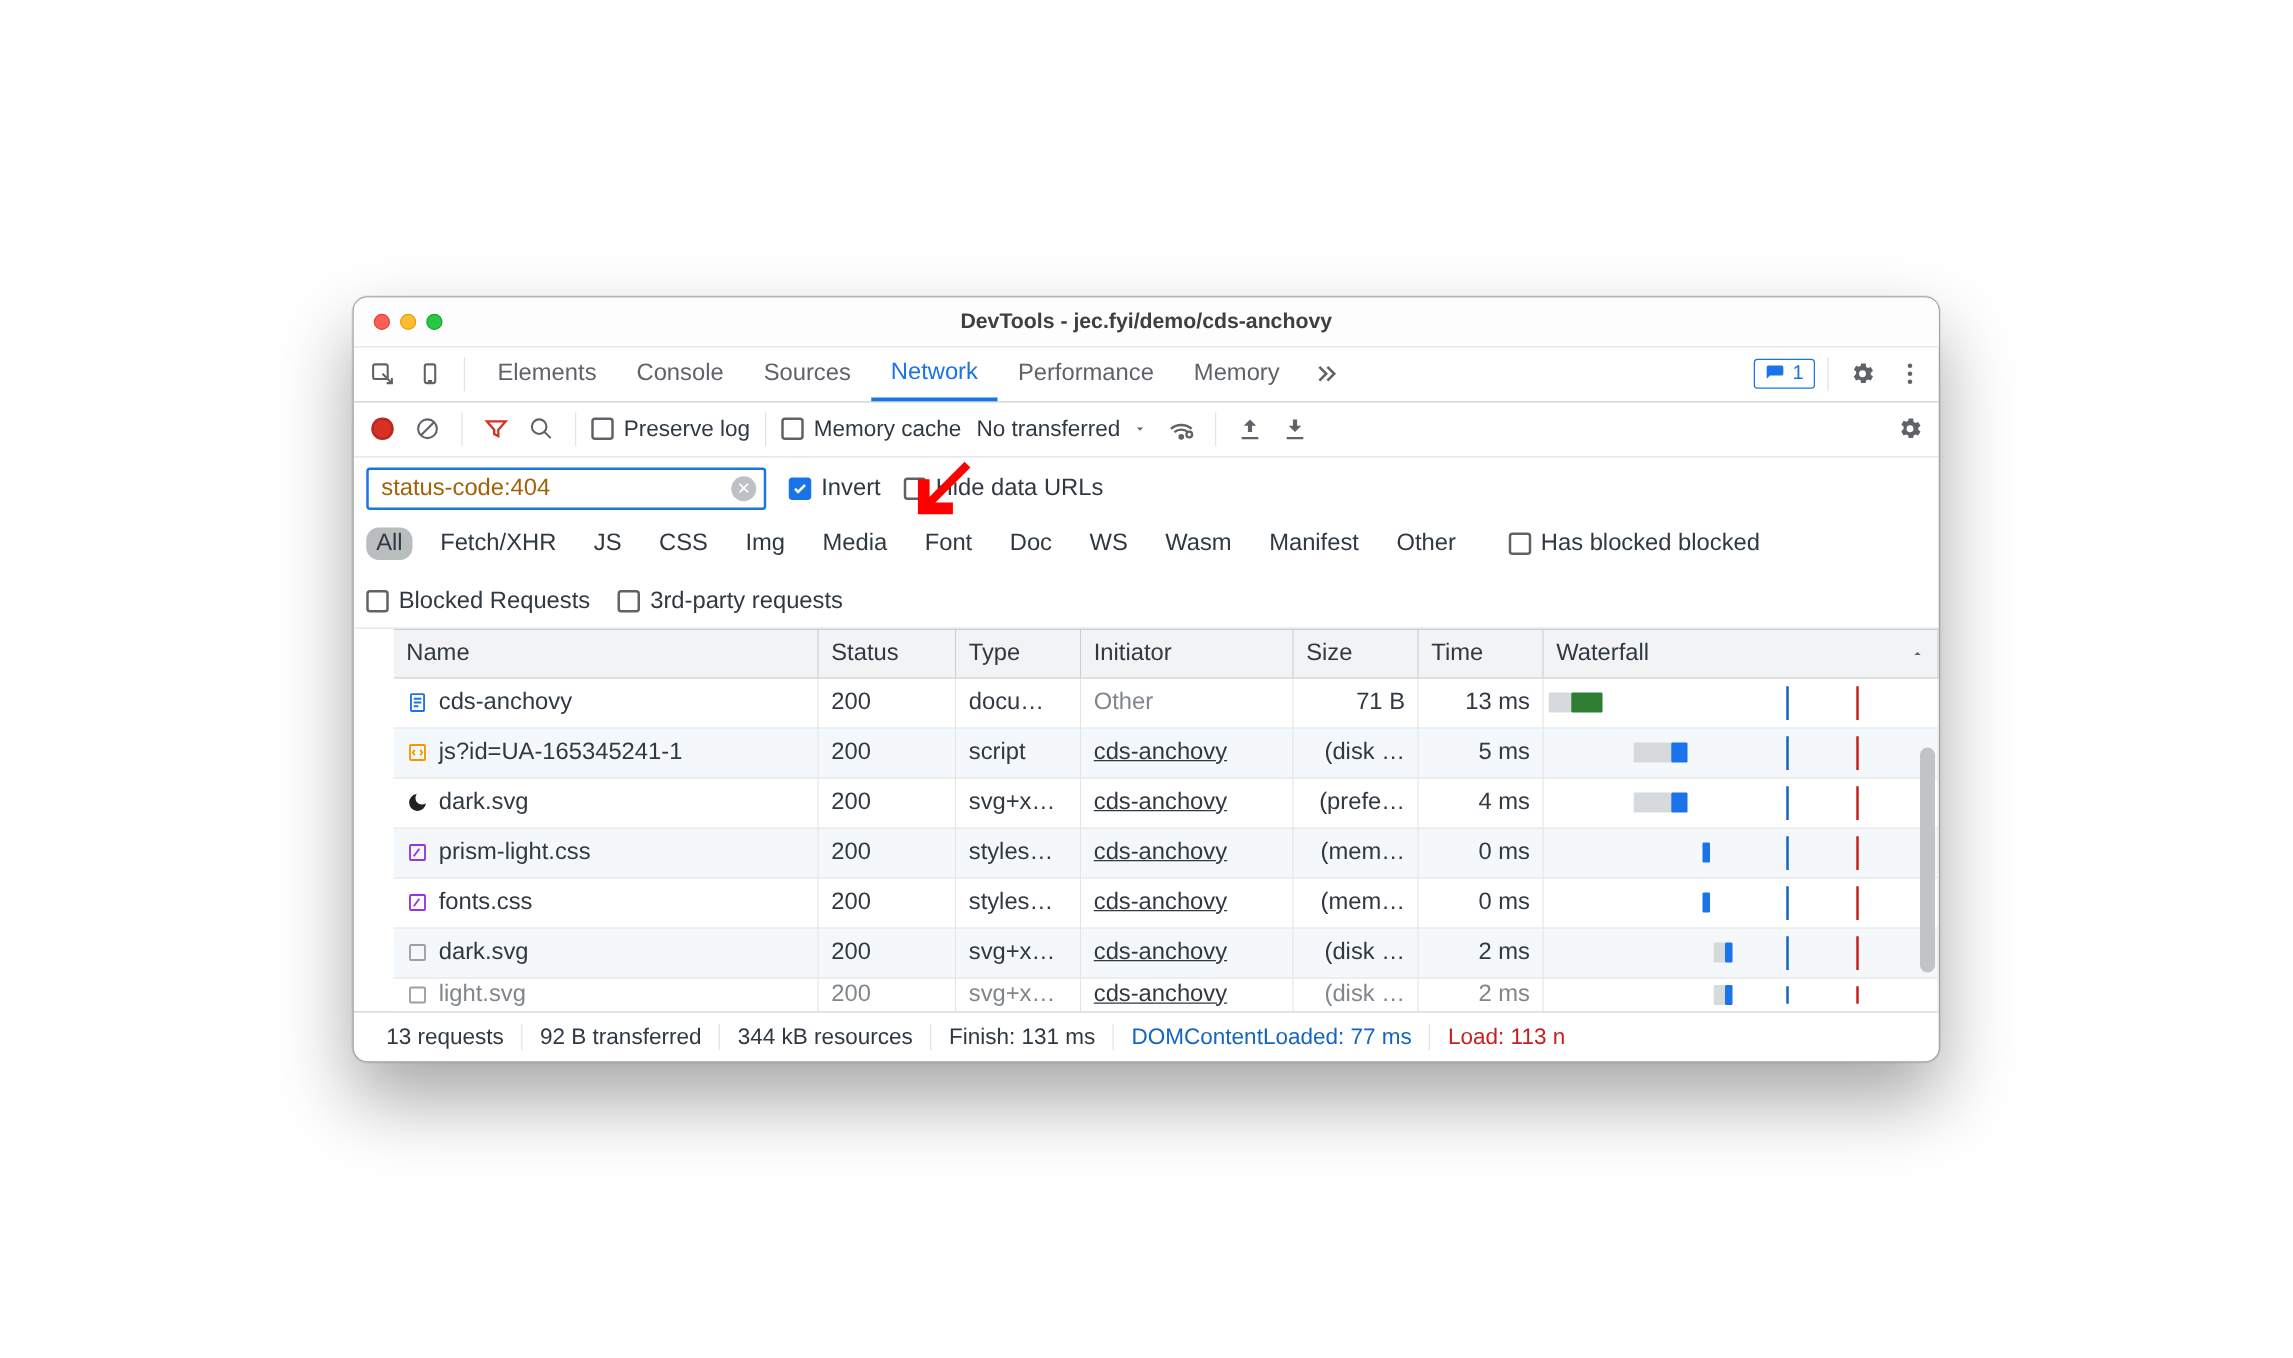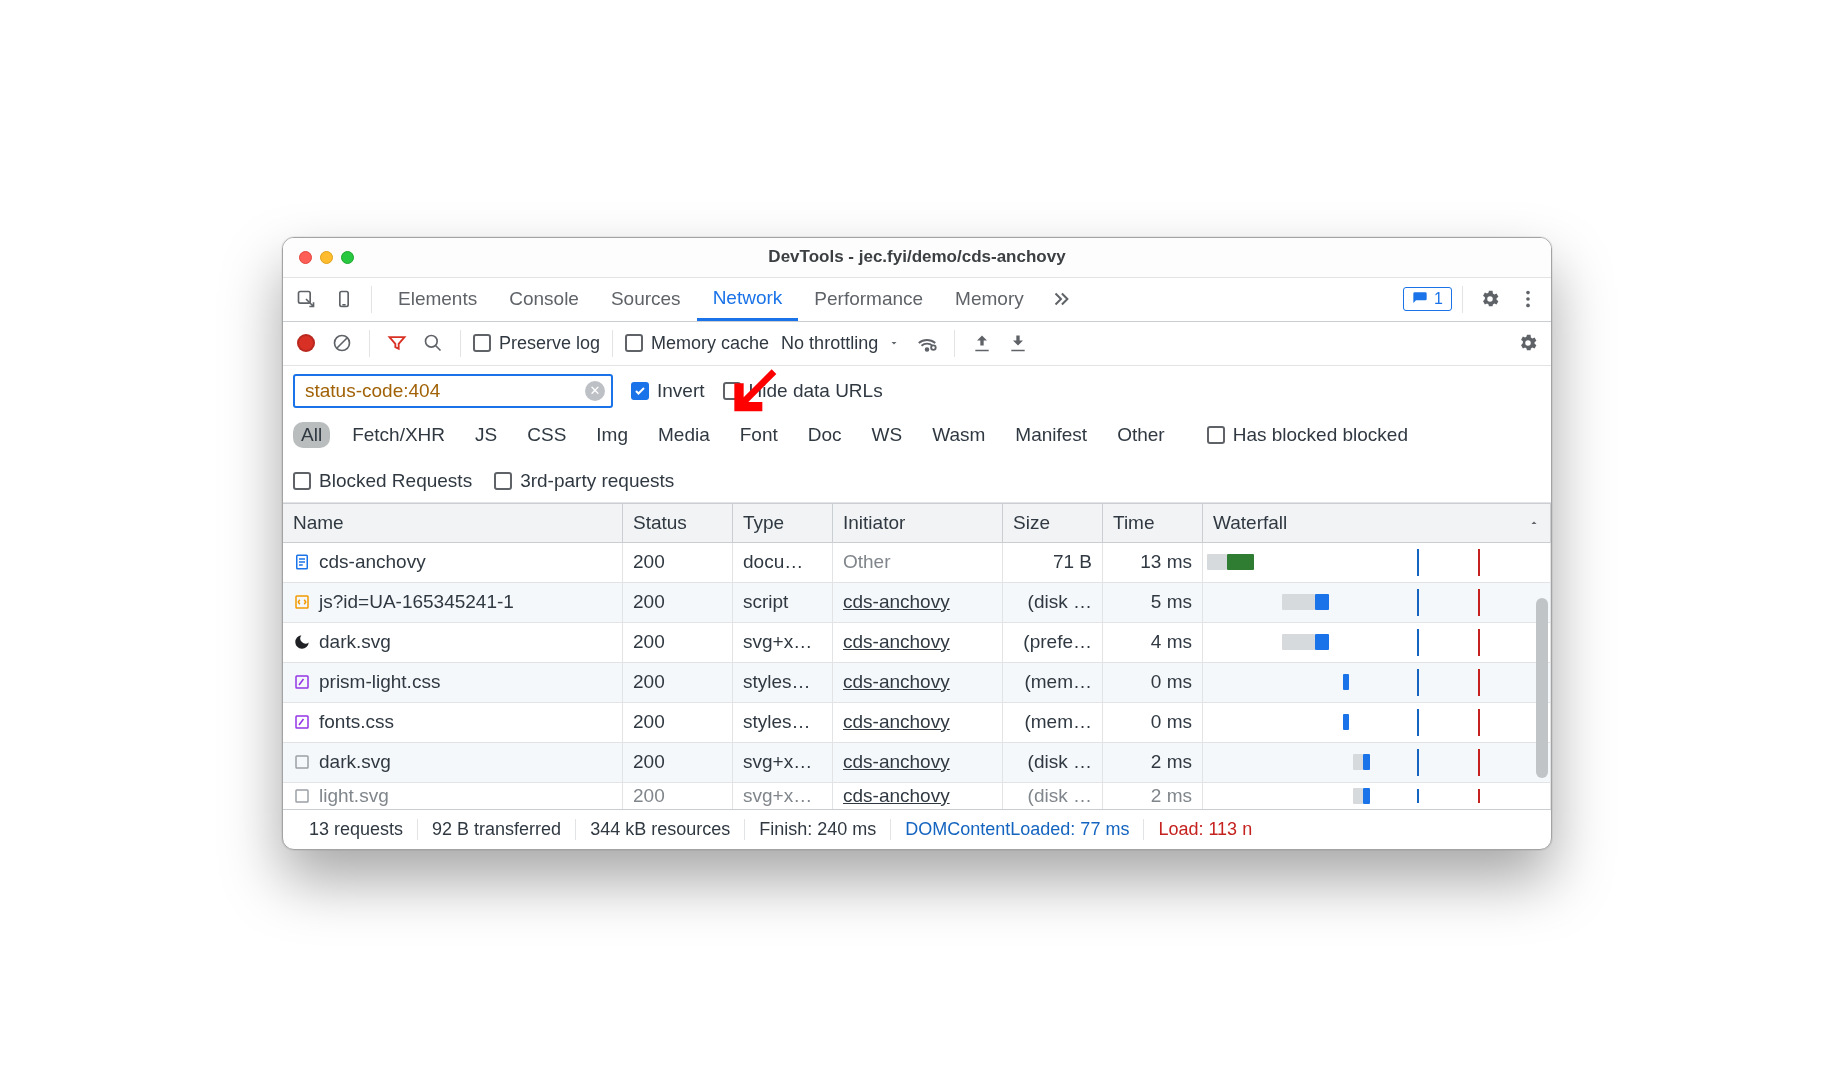--- a/index.html
+++ b/index.html
@@ -128,20 +128,21 @@
   .arrow {
     position:absolute; top:-6px; left:442px; color:#ff0000;
     transform: rotate(0deg);
     pointer-events:none;
   }
   
   .grid {
     display:grid;
     grid-template-columns: 340px 110px 100px 170px 100px 100px 1fr;
     font-size:19px;
+    margin-left:32px;
   }
   .grid .hd {
     background:var(--header-bg);
     border-top:1px solid var(--border);
     border-bottom:1px solid var(--border);
     border-right:1px solid var(--border);
     padding:8px 10px; color:#303942; font-weight:400;
     display:flex; align-items:center; justify-content:space-between;
     cursor:pointer;
   }
@@ -273,21 +274,21 @@
     <label class="chk">
       <span class="box"></span>
         <span>Preserve log</span>
     </label>
     <div class="tb-sep"></div>
     <label class="chk">
       <span class="box"></span>
         <span>Memory cache</span>
     </label>
     <div class="dropdown">
-      <span>No throttling</span>
+      <span>No transferred</span>
       <svg width="12" height="12" viewBox="0 0 24 24" fill="#5f6368">
           <path d="M7 10l5 5 5-5z"></path>
         </svg>
     </div>
     <div class="icon-btn">
       <svg width="22" height="22" viewBox="0 0 24 24" fill="none" stroke="#5f6368" stroke-width="2">
           <path d="M3 12a14 14 0 0 1 18 0"></path>
           <path d="M6 15a9 9 0 0 1 12 0"></path>
           <circle cx="12" cy="19" r="1.5" fill="#5f6368"></circle>
           <circle cx="19" cy="17" r="2.5" fill="none"></circle>
@@ -560,18 +561,18 @@
         </div>
       </div>
     </div>
 
   <div class="scroll-stub"></div>
 
   <div class="status">
     <div class="seg">13 requests</div>
     <div class="seg">92 B transferred</div>
     <div class="seg">344 kB resources</div>
-    <div class="seg">Finish: 240 ms</div>
+    <div class="seg">Finish: 131 ms</div>
     <div class="seg dom">DOMContentLoaded: 77 ms</div>
     <div class="seg load">Load: 113 n</div>
   </div>
 
 </div>
 
 </body></html>

